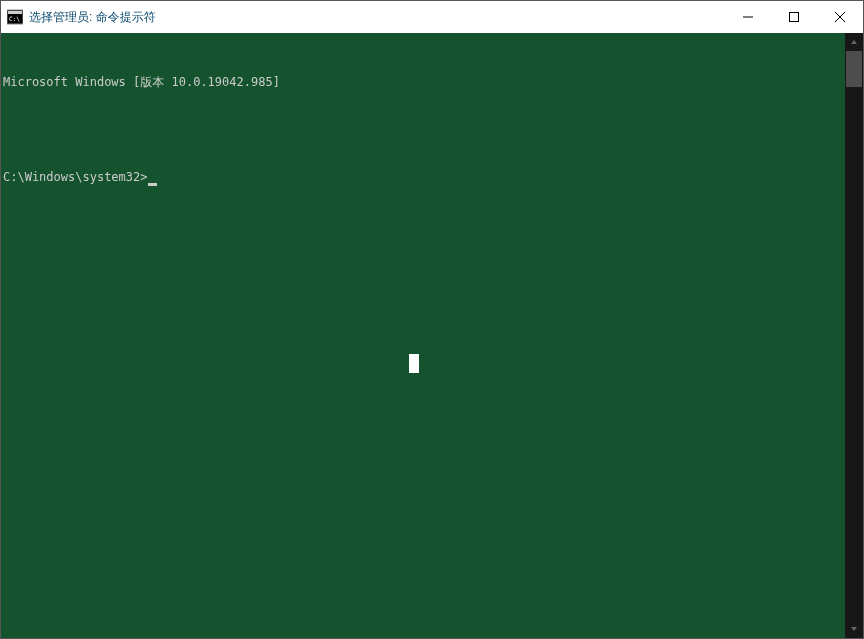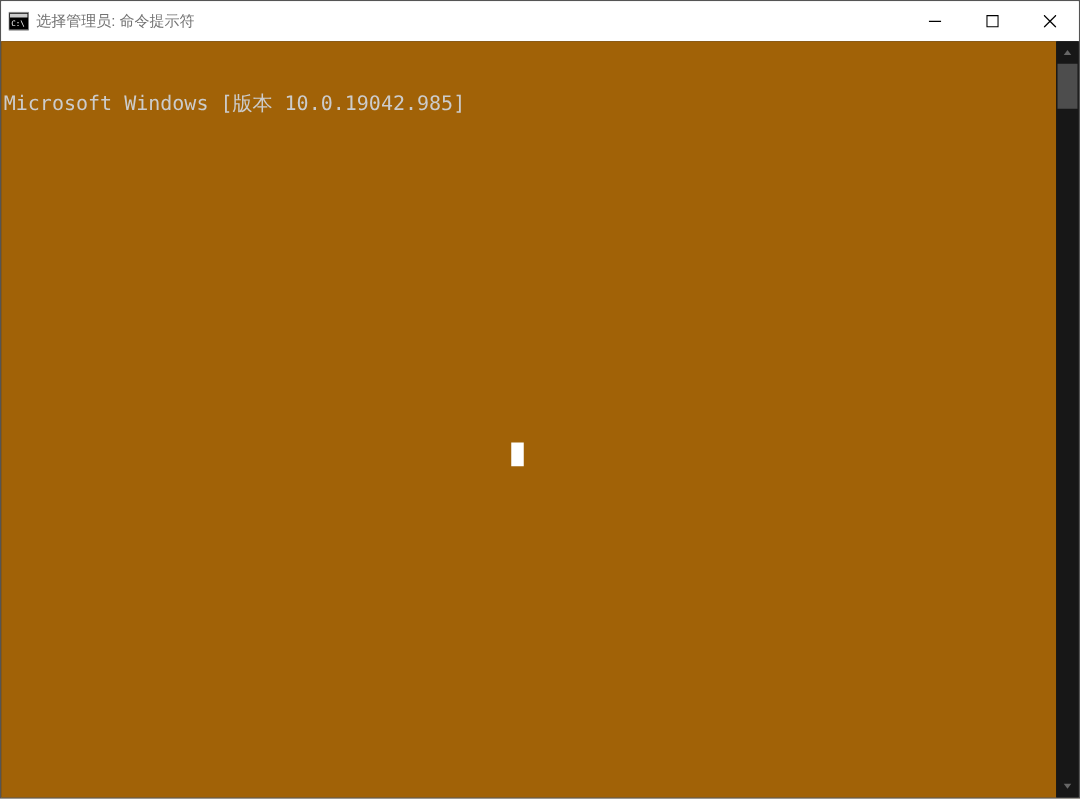--- a/index.html
+++ b/index.html
@@ -33,21 +33,21 @@
     .titlebar-icon {
       width: 16px;
       height: 16px;
       margin-right: 6px;
       display: flex;
       align-items: center;
       justify-content: center;
     }
     .titlebar-title {
       font-size: 12px;
-      color: #737373;
+      color: #0c4a6e;
       flex: 0 0 auto;
     }
     .titlebar-spacer {
       flex: 1;
     }
     .titlebar-controls {
       display: flex;
       height: 100%;
     }
     .titlebar-btn {
@@ -63,24 +63,24 @@
       height: 10px;
     }
     .terminal-area {
       flex: 1;
       display: flex;
       background: #0c0c0c;
       position: relative;
     }
     .terminal {
       flex: 1;
-      background: #a16207;
+      background: #14532d;
       color: #cccccc;
       font-family: "NSimSun", "SimSun", "Consolas", monospace;
-      font-size: 16px;
+      font-size: 12px;
       line-height: 19px;
       padding: 2px 0 0 2px;
       white-space: pre;
       overflow: hidden;
       position: relative;
     }
     .terminal-line {
       display: block;
     }
     .prompt-line {
@@ -170,20 +170,21 @@
             <line x1="10" y1="0" x2="0" y2="10" stroke="#000" stroke-width="1"></line>
           </svg>
       </div>
     </div>
   </div>
 
   <div class="terminal-area">
     <div class="terminal">
       <span class="terminal-line">Microsoft Windows [版本 10.0.19042.985]</span>
       <span class="terminal-line"></span>
+      <span class="prompt-line"><span>C:\Windows\system32&gt;</span><span class="cursor"></span></span>
       <div class="selection-block"></div>
     </div>
     <div class="scrollbar">
       <div class="scrollbar-arrow up">
         <svg viewBox="0 0 8 8">
             <polygon points="4,2 7,6 1,6" fill="#666"></polygon>
           </svg>
       </div>
       <div class="scrollbar-track">
         <div class="scrollbar-thumb"></div>

